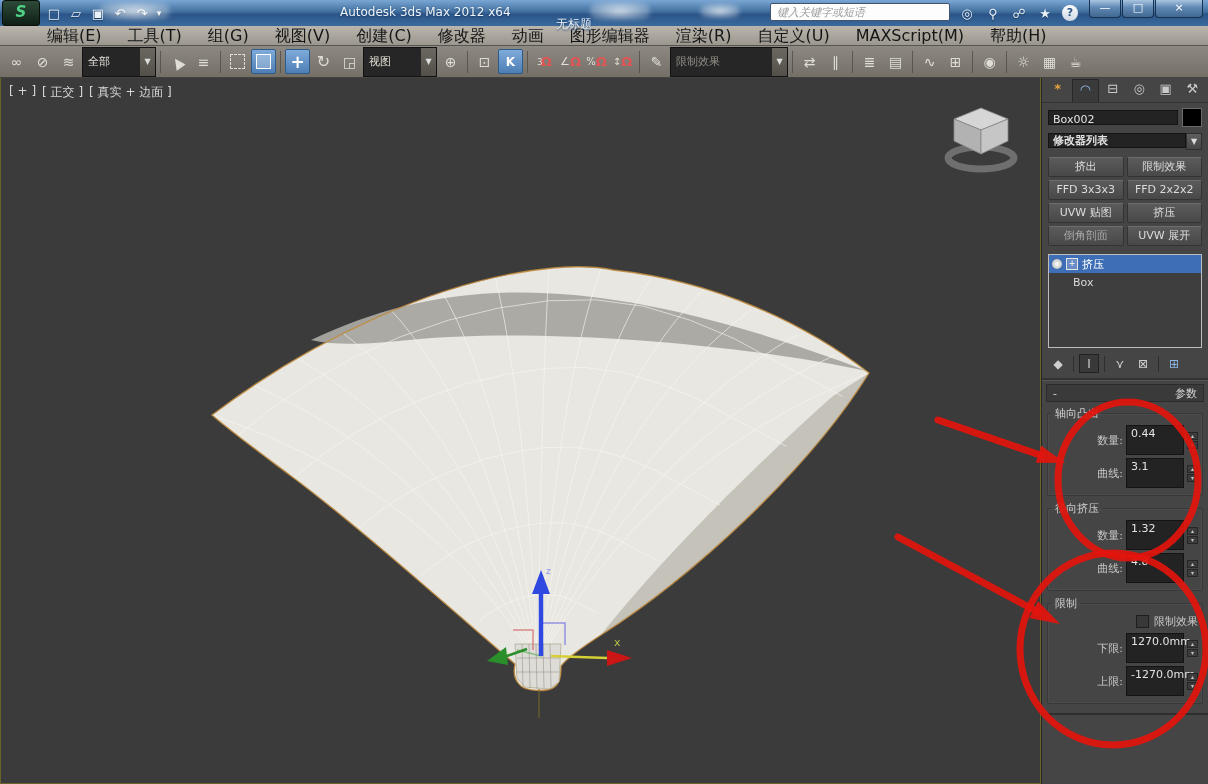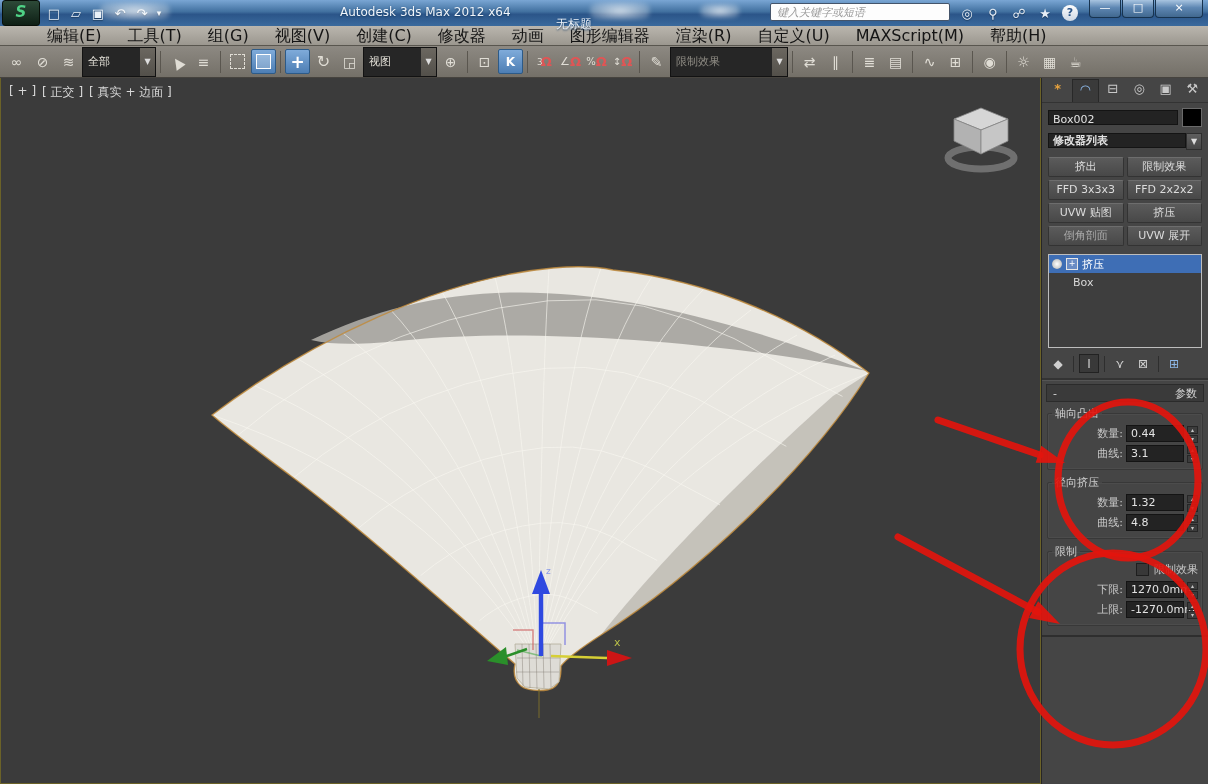--- a/index.html
+++ b/index.html
@@ -92,21 +92,21 @@
   .pdivider{border-top:2px solid #333;border-bottom:1px solid #555;margin:1px 0 2px;}
   .rollhead{margin:3px 4px 2px;background:#3a3a3a;border:1px solid #2b2b2b;height:16px;
     display:flex;align-items:center;padding:0 6px;color:#d8d8d8;}
   .rollhead .rtitle{flex:1;text-align:right;}
   .params{border-bottom:2px solid #2e2e2e;padding-bottom:4px;}
   fieldset.grp{margin:4px 5px 5px;border:1px solid #383838;border-radius:2px;padding:1px 4px 4px;
     box-shadow:inset 0 0 0 1px rgba(255,255,255,.04);}
   fieldset.grp legend{color:#cdcdcd;padding:0 3px;font-size:11px;}
   .prow{display:flex;justify-content:flex-end;align-items:center;gap:3px;margin:3px 0;}
   .plabel{color:#c8c8c8;}
-  .pfield{width:58px;height:17px;line-height:15px;font-size:11px;}
+  .pfield{width:58px;height:30px;line-height:15px;font-size:11px;}
   .spinner{width:11px;height:16px;display:flex;flex-direction:column;gap:1px;flex:none;}
   .sp{flex:1;font-size:6px;line-height:6px;color:#c4c4c4;background:#3c3c3c;border:1px solid #262626;
     text-align:center;}
   .cbrow{display:flex;justify-content:flex-end;align-items:center;gap:5px;margin:2px 0 4px;}
   .cbox{width:11px;height:11px;background:#383838;border:1px solid #1e1e1e;flex:none;}
   
   .overlay{position:absolute;top:0;left:0;z-index:50;pointer-events:none;}
   .ann{stroke:#e3150d;fill:none;stroke-width:7;stroke-linecap:round;opacity:.92;}
   .annfill{fill:#e3150d;stroke:none;opacity:.92;}
   #wiregroup path{fill:none;stroke:rgba(249,247,241,.78);stroke-width:.8;}

